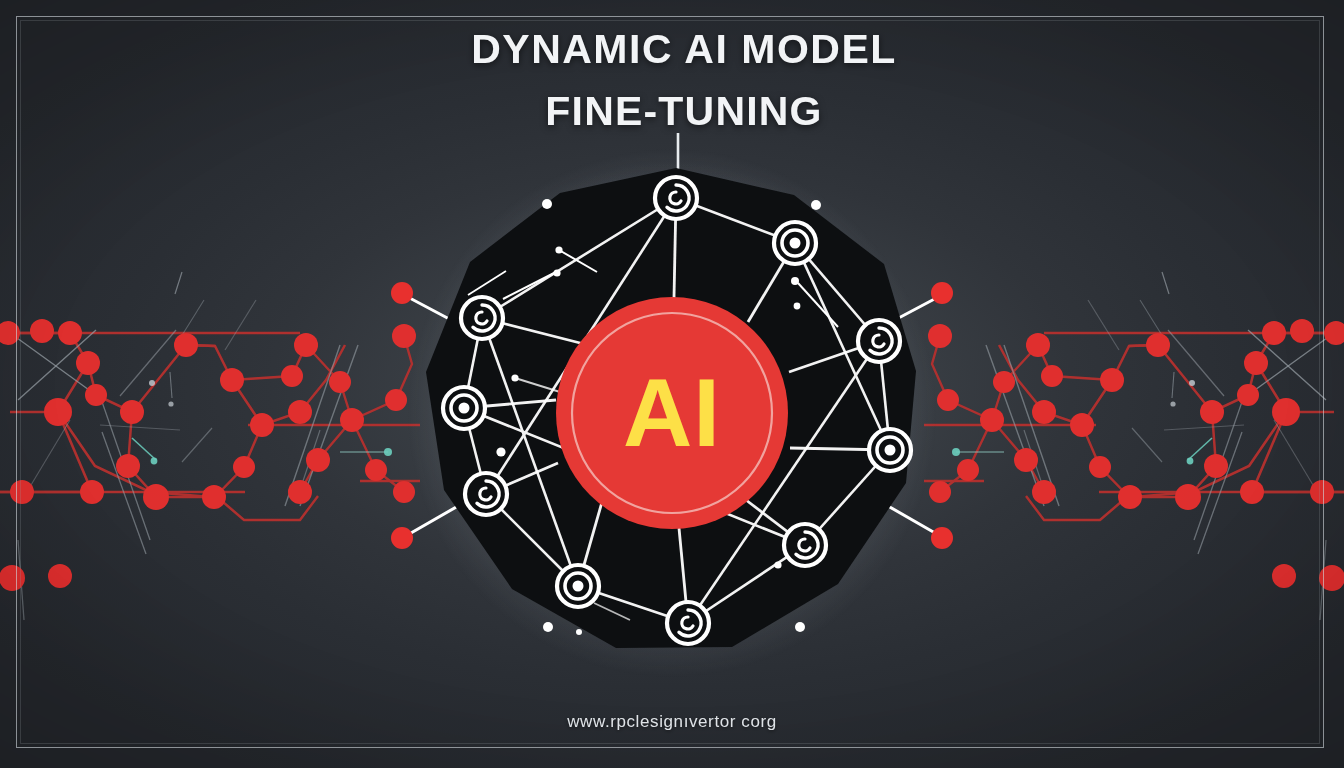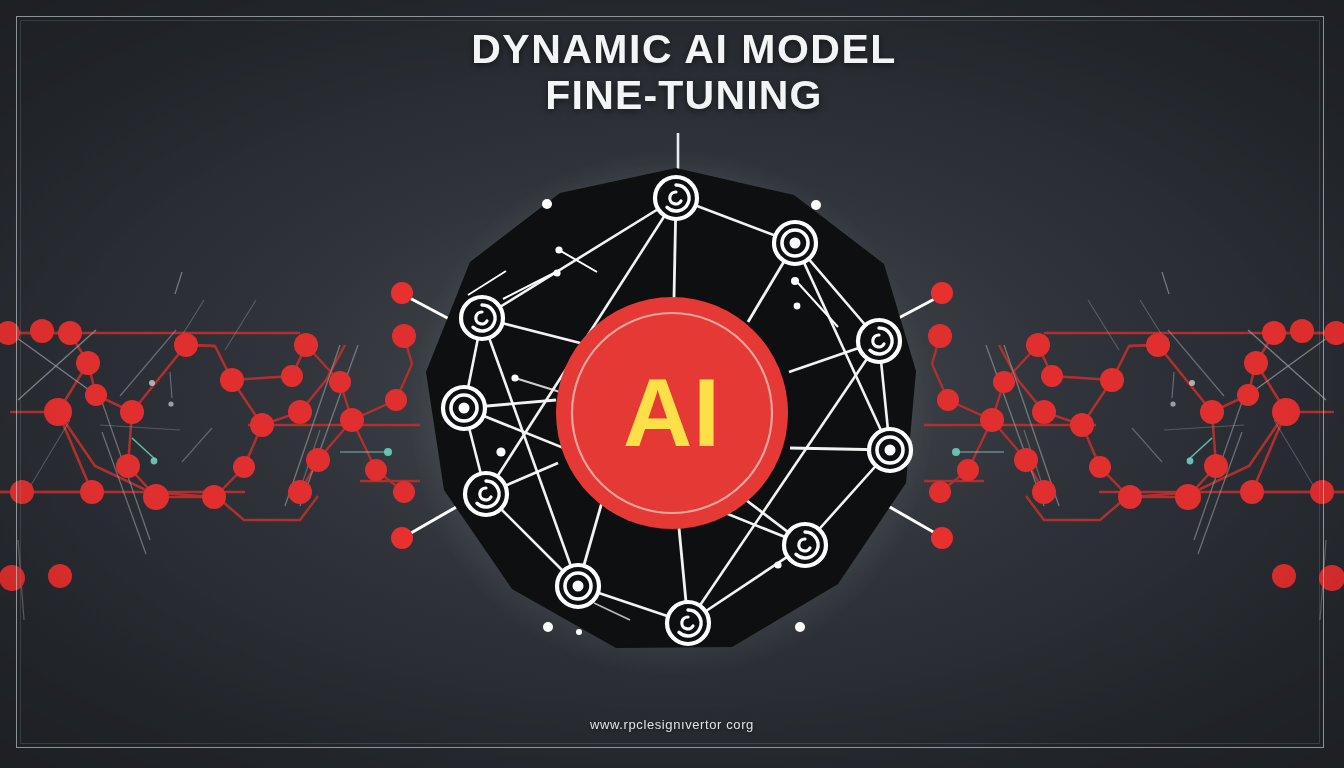--- a/index.html
+++ b/index.html
@@ -63,33 +63,33 @@
     padding-left: 24px;
   }
   .title-line {
     color: #f2f4f6;
     font-weight: bold;
     font-size: 41px;
     letter-spacing: 1.5px;
     line-height: 46px;
     text-shadow: 0 2px 7px rgba(0,0,0,0.55);
   }
-  .title-line.l2 { letter-spacing: 1.2px; }
+  .title-line.l2 { letter-spacing: 1.2px; margin-top: 16px; }
 
   .footer-block {
     position: absolute;
     left: 0;
     right: 0;
     bottom: 36px;
     text-align: center;
     z-index: 40;
   }
   .footer-text {
     color: #dfe3e7;
-    font-size: 13px;
+    font-size: 17px;
     letter-spacing: 0.6px;
     font-weight: 500;
     text-shadow: 0 1px 4px rgba(0,0,0,0.6);
     filter: blur(0.25px);
   }
 
   .hub-svg, .net-svg { position: absolute; inset: 0; }
   .ai-label {
     position: absolute;
     left: 0; right: 0;

